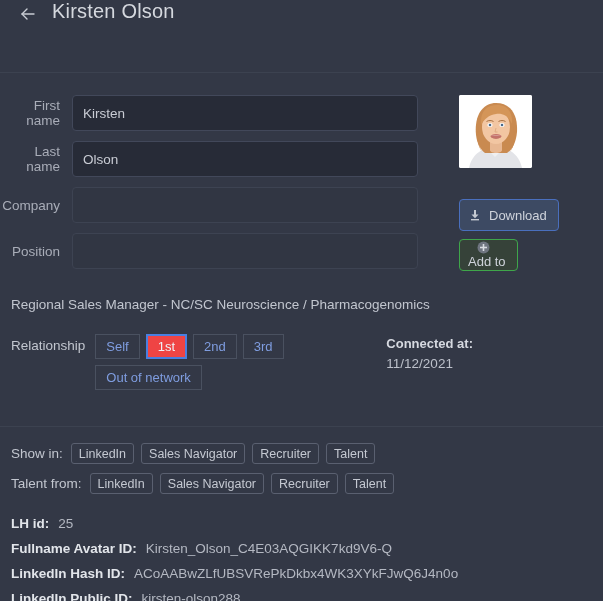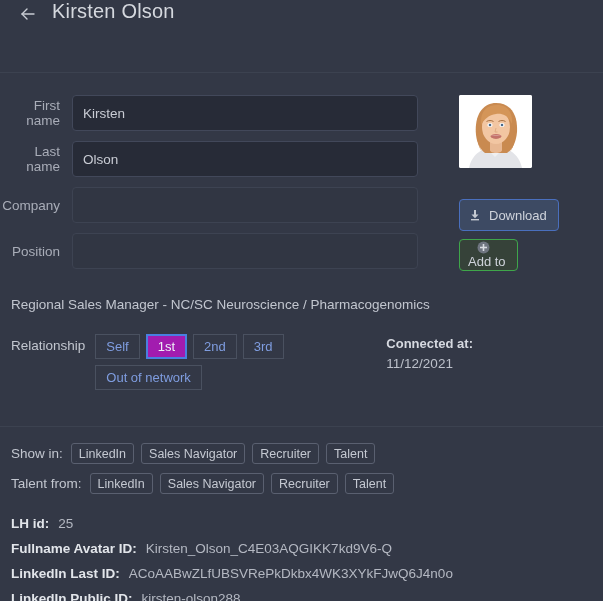--- a/index.html
+++ b/index.html
@@ -185,21 +185,21 @@
     font-size: 13px;
     box-sizing: border-box;
     cursor: pointer;
     border: 1px solid #4a5160;
     color: #7f9de0;
     background: transparent;
   }
   .chip.selected {
     border: 2px solid #4a7fe0;
     color: #eef1f7;
-    background: #a21caf;
+    background: #ef4444;
   }
   .connected {
     margin-left: auto;
     margin-right: 130px;
     padding-top: 2px;
   }
   .connected-label {
     font-size: 13px;
     font-weight: bold;
     color: #d6d9e0;
@@ -407,21 +407,21 @@
     <div class="meta">
       <div class="meta-row">
         <span class="meta-key">LH id:</span>
         <span class="meta-val">25</span>
       </div>
       <div class="meta-row">
         <span class="meta-key">Fullname Avatar ID:</span>
         <span class="meta-val">Kirsten_Olson_C4E03AQGIKK7kd9V6-Q</span>
       </div>
       <div class="meta-row">
-        <span class="meta-key">LinkedIn Last ID:</span>
+        <span class="meta-key">LinkedIn Hash ID:</span>
         <span class="meta-val">ACoAABwZLfUBSVRePkDkbx4WK3XYkFJwQ6J4n0o</span>
       </div>
       <div class="meta-row">
         <span class="meta-key">LinkedIn Public ID:</span>
         <span class="meta-val">kirsten-olson288</span>
       </div>
     </div>
 
   </div>
 </div>

